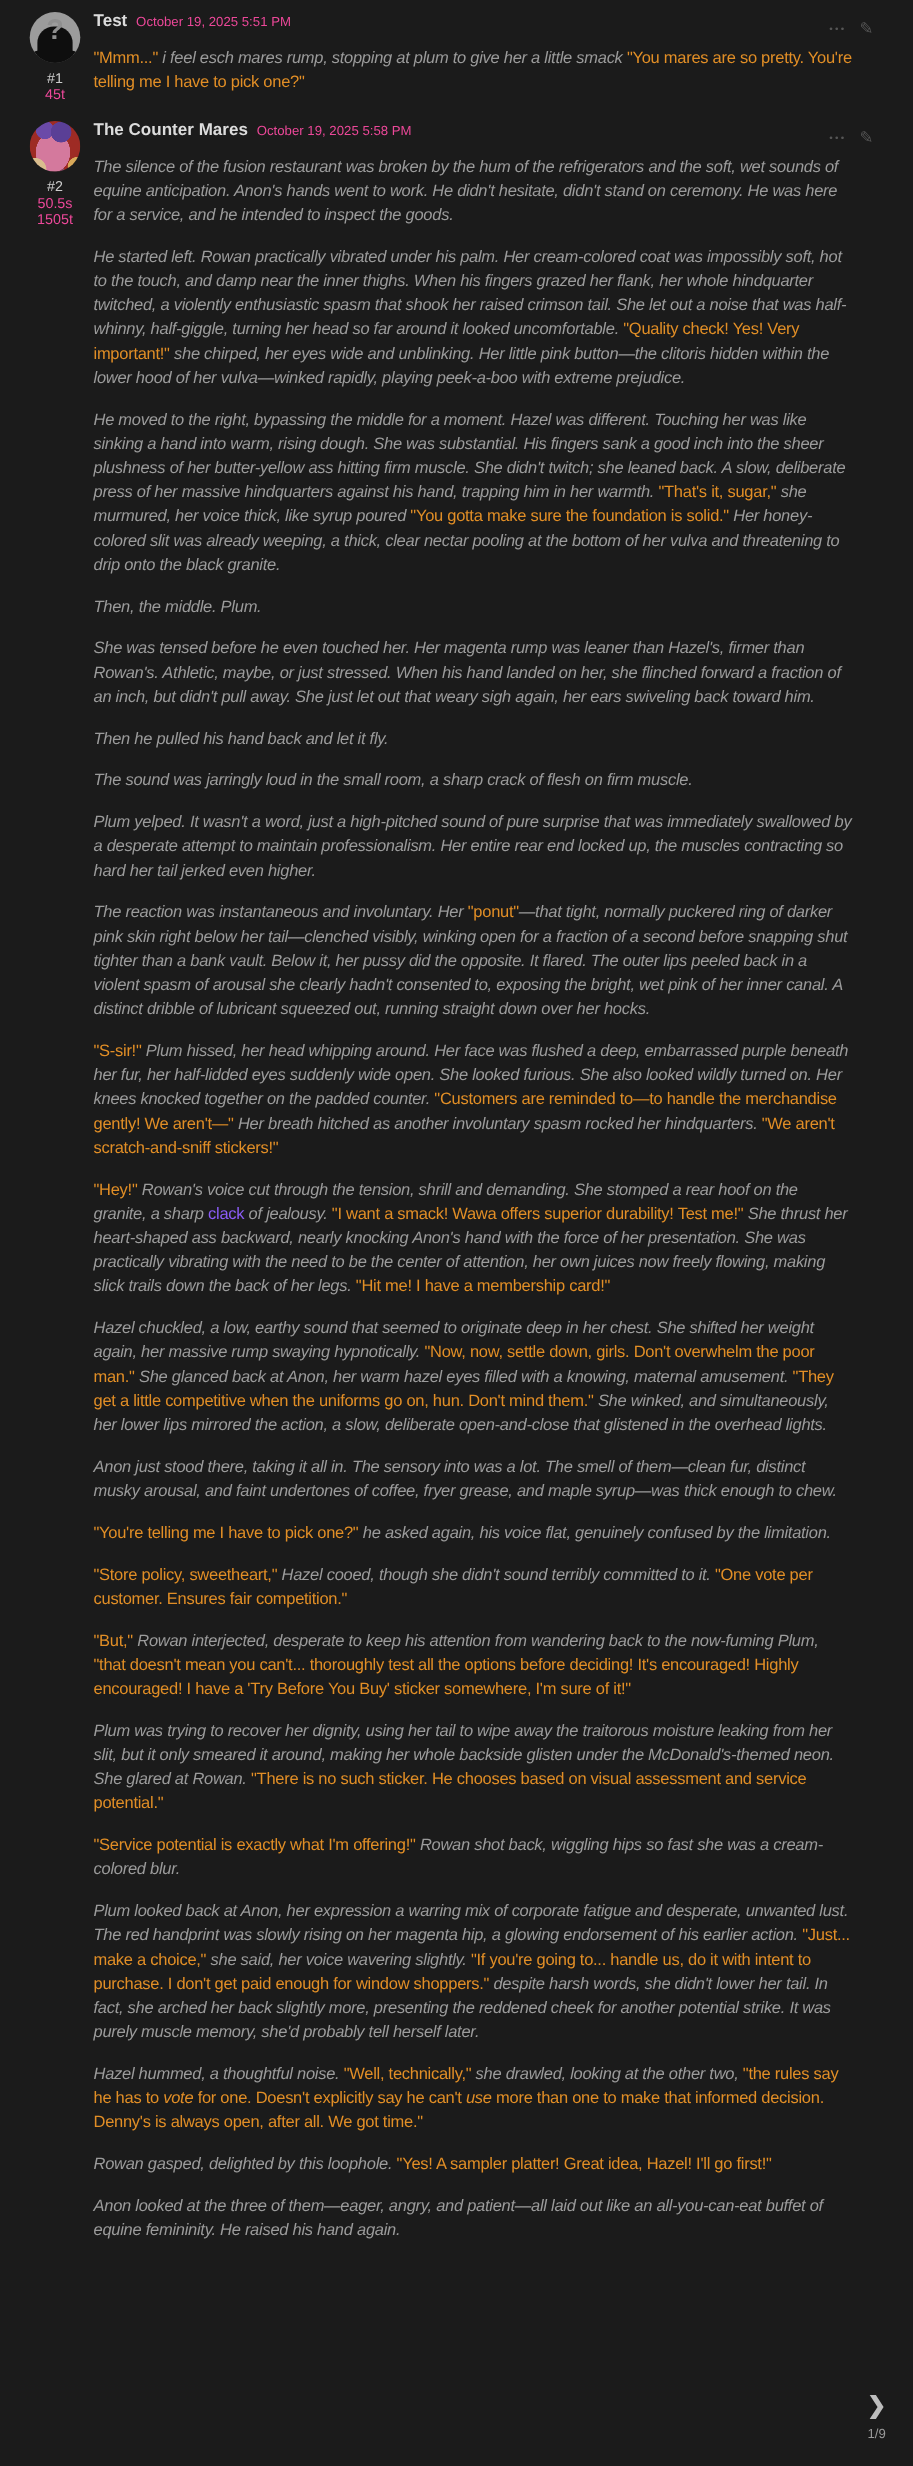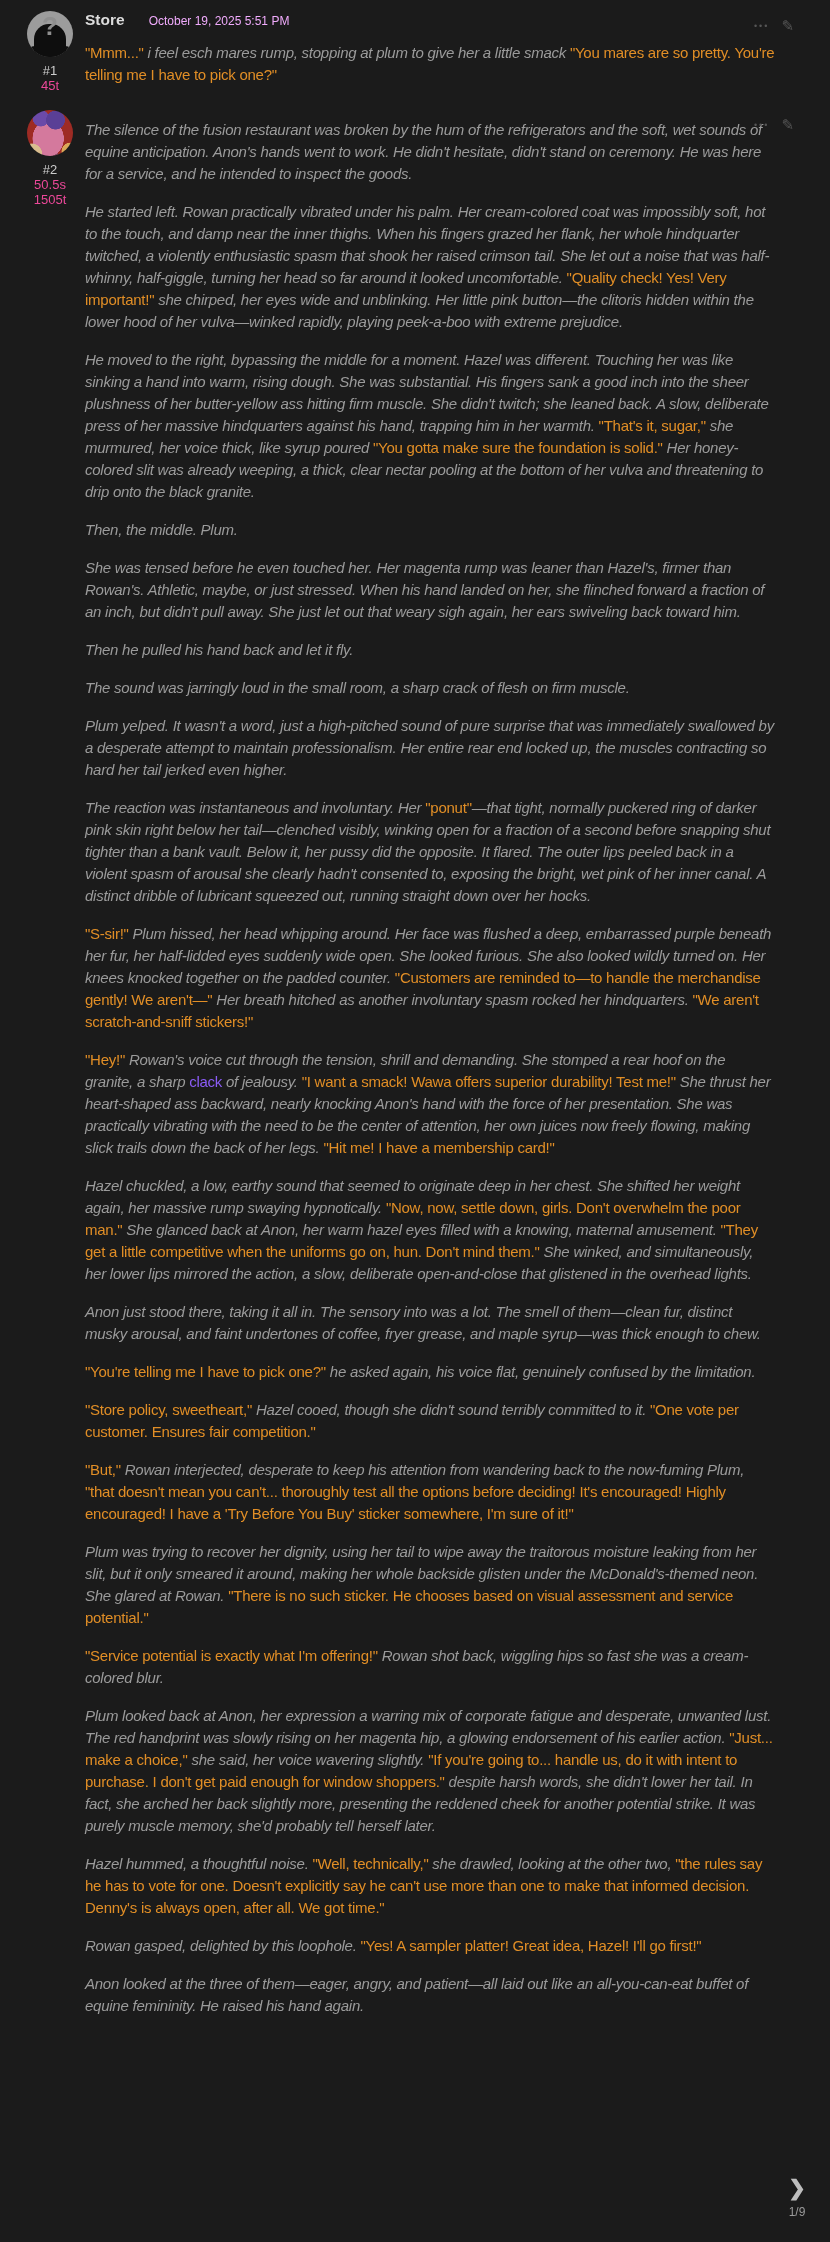--- a/index.html
+++ b/index.html
@@ -50,34 +50,34 @@
   }
   .msg-meta{
     margin-top:6px;text-align:center;line-height:15px;
   }
   .msg-id{font-size:13px;color:#cccccc;}
   .stat{font-size:13px;color:#ec4899;}
   
   .msg-main{min-width:0;}
   .msg-header{display:flex;align-items:baseline;height:22px;}
   .author-name{font-size:15.5px;font-weight:700;color:#dcdcdc;letter-spacing:0;}
-  .timestamp{font-size:12px;color:#f0abfc;margin-left:24px;}
+  .timestamp{font-size:12px;color:#ec4899;margin-left:8px;}
   .msg-actions{
     position:absolute;right:36px;top:17px;
     display:flex;align-items:center;gap:12px;color:#565656;
   }
   .dots-icon{font-size:9px;letter-spacing:2px;cursor:pointer;}
   .edit-icon{font-size:15px;cursor:pointer;transform:rotate(0deg);}
   .msg-body{margin-top:9px;font-size:15px;line-height:22px;letter-spacing:-0.25px;}
   .msg-body p{margin:0 0 16px 0;}
   .msg-body p:last-child{margin-bottom:0;}
   .seg-n{font-style:italic;color:#9b9b9b;}
   .seg-em{font-style:normal;color:#8b5cf6;}
   .seg-q{font-style:normal;color:#e18e26;}
-  .seg-qem{color:#e18e26;margin-top:28px;}
+  .seg-qem{font-style:italic;color:#e18e26;margin-top:28px;}
   
   .swipe-box{
     position:absolute;right:18px;top:2176px;width:30px;
     display:flex;flex-direction:column;align-items:center;
   }
   .chevron-right{font-size:21px;color:#bdbdbd;cursor:pointer;line-height:24px;font-weight:bold;}
   .swipe-counter{font-size:12px;color:#9a9a9a;margin-top:5px;}
 </style>
 </head>
 <body>
@@ -92,21 +92,21 @@
           </div>
       <div class="msg-meta">
         <div class="msg-id">#1</div>
         <div>
               <div class="stat">45t</div>
             </div>
       </div>
     </div>
     <div class="msg-main">
       <div class="msg-header">
-        <span class="author-name">Store</span>
+        <span class="author-name">Test</span>
         <span class="timestamp">October 19, 2025 5:51 PM</span>
       </div>
       <div class="msg-body">
             <p><span class="seg-q">"Mmm..."</span><span class="seg-n"> i feel esch mares rump, stopping at plum to give her a little smack </span><span class="seg-q">"You mares are so pretty. You're telling me I have to pick one?"</span></p>
           </div>
     </div>
     <div class="msg-actions">
       <span class="dots-icon">•••</span>
       <span class="edit-icon">✎</span>
     </div>
@@ -117,20 +117,24 @@
       <div class="avatar avatar-pony"></div>
       <div class="msg-meta">
         <div class="msg-id">#2</div>
         <div>
               <div class="stat">50.5s</div>
               <div class="stat">1505t</div>
             </div>
       </div>
     </div>
     <div class="msg-main">
+      <div class="msg-header">
+        <span class="author-name">The Counter Mares</span>
+        <span class="timestamp">October 19, 2025 5:58 PM</span>
+      </div>
       <div class="msg-body">
             <p><span class="seg-n">The silence of the fusion restaurant was broken by the hum of the refrigerators and the soft, wet sounds of equine anticipation. Anon's hands went to work. He didn't hesitate, didn't stand on ceremony. He was here for a service, and he intended to inspect the goods.</span></p>
             <p><span class="seg-n">He started left. Rowan practically vibrated under his palm. Her cream-colored coat was impossibly soft, hot to the touch, and damp near the inner thighs. When his fingers grazed her flank, her whole hindquarter twitched, a violently enthusiastic spasm that shook her raised crimson tail. She let out a noise that was half-whinny, half-giggle, turning her head so far around it looked uncomfortable. </span><span class="seg-q">"Quality check! Yes! Very important!"</span><span class="seg-n"> she chirped, her eyes wide and unblinking. Her little pink button—the clitoris hidden within the lower hood of her vulva—winked rapidly, playing peek-a-boo with extreme prejudice.</span></p>
             <p><span class="seg-n">He moved to the right, bypassing the middle for a moment. Hazel was different. Touching her was like sinking a hand into warm, rising dough. She was substantial. His fingers sank a good inch into the sheer plushness of her butter-yellow ass hitting firm muscle. She didn't twitch; she leaned back. A slow, deliberate press of her massive hindquarters against his hand, trapping him in her warmth. </span><span class="seg-q">"That's it, sugar,"</span><span class="seg-n"> she murmured, her voice thick, like syrup poured </span><span class="seg-q">"You gotta make sure the foundation is solid."</span><span class="seg-n"> Her honey-colored slit was already weeping, a thick, clear nectar pooling at the bottom of her vulva and threatening to drip onto the black granite.</span></p>
             <p><span class="seg-n">Then, the middle. Plum.</span></p>
             <p><span class="seg-n">She was tensed before he even touched her. Her magenta rump was leaner than Hazel's, firmer than Rowan's. Athletic, maybe, or just stressed. When his hand landed on her, she flinched forward a fraction of an inch, but didn't pull away. She just let out that weary sigh again, her ears swiveling back toward him.</span></p>
             <p><span class="seg-n">Then he pulled his hand back and let it fly.</span></p>
             <p><span class="seg-n">The sound was jarringly loud in the small room, a sharp crack of flesh on firm muscle.</span></p>
             <p><span class="seg-n">Plum yelped. It wasn't a word, just a high-pitched sound of pure surprise that was immediately swallowed by a desperate attempt to maintain professionalism. Her entire rear end locked up, the muscles contracting so hard her tail jerked even higher.</span></p>
             <p><span class="seg-n">The reaction was instantaneous and involuntary. Her </span><span class="seg-q">"ponut"</span><span class="seg-n">—that tight, normally puckered ring of darker pink skin right below her tail—clenched visibly, winking open for a fraction of a second before snapping shut tighter than a bank vault. Below it, her pussy did the opposite. It flared. The outer lips peeled back in a violent spasm of arousal she clearly hadn't consented to, exposing the bright, wet pink of her inner canal. A distinct dribble of lubricant squeezed out, running straight down over her hocks.</span></p>

